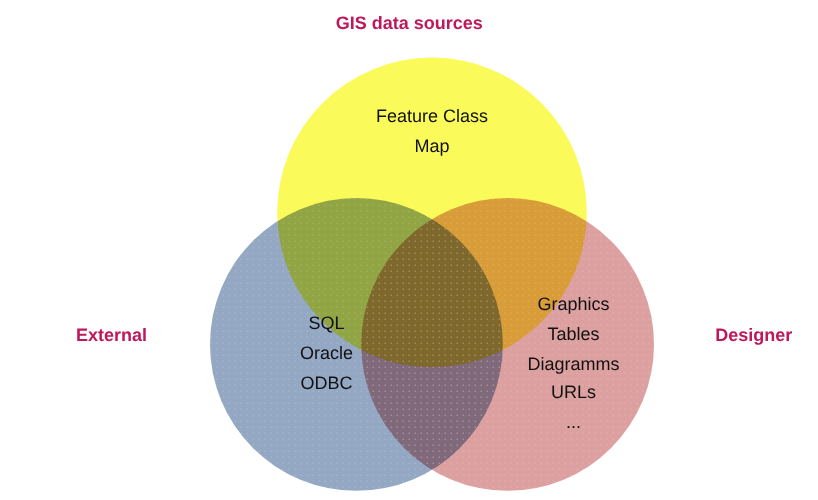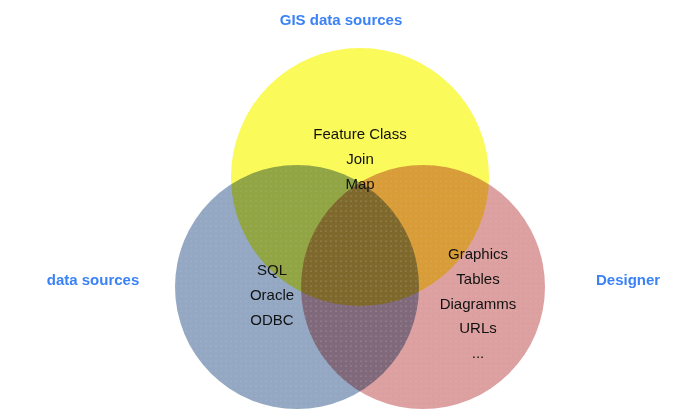--- a/index.html
+++ b/index.html
@@ -30,21 +30,21 @@
     top: 0;
     width: 682px;
     height: 417px;
   }
 
   
   .outer-label {
     position: absolute;
     font-size: 15px;
     font-weight: bold;
-    color: #3b82f6;
+    color: #be185d;
     line-height: 1.35;
     white-space: pre-line;
   }
 
   #label-top {
     left: 0;
     top: 10px;
     width: 682px;
     text-align: center;
   }
@@ -71,21 +71,20 @@
     font-weight: normal;
     color: #111111;
     line-height: 1.65;
     text-align: center;
   }
 
   #text-gis {
     left: 262px;
     top: 86px;
     width: 196px;
-    margin-top: 36px;
   }
 
   #text-external {
     left: 196px;
     top: 258px;
     width: 152px;
   }
 
   #text-designer {
     left: 398px;
@@ -116,30 +115,29 @@
 
     <g>
       <circle cx="297" cy="287" r="122" fill="url(#dots)"></circle>
       <circle cx="423" cy="287" r="122" fill="url(#dots)"></circle>
     </g>
   </svg>
 
   <div class="outer-label" id="label-top">GIS data sources</div>
 
   <div class="outer-label" id="label-left">
-    <div>data sources</div>
+    <div>External</div>
   </div>
 
   <div class="outer-label" id="label-right">
     <div>Designer</div>
   </div>
 
   <div class="inner-text" id="text-gis">
     <div>Feature Class</div>
-    <div>Join</div>
     <div>Map</div>
   </div>
 
   <div class="inner-text" id="text-external">
     <div>SQL</div>
     <div>Oracle</div>
     <div>ODBC</div>
   </div>
 
   <div class="inner-text" id="text-designer">

